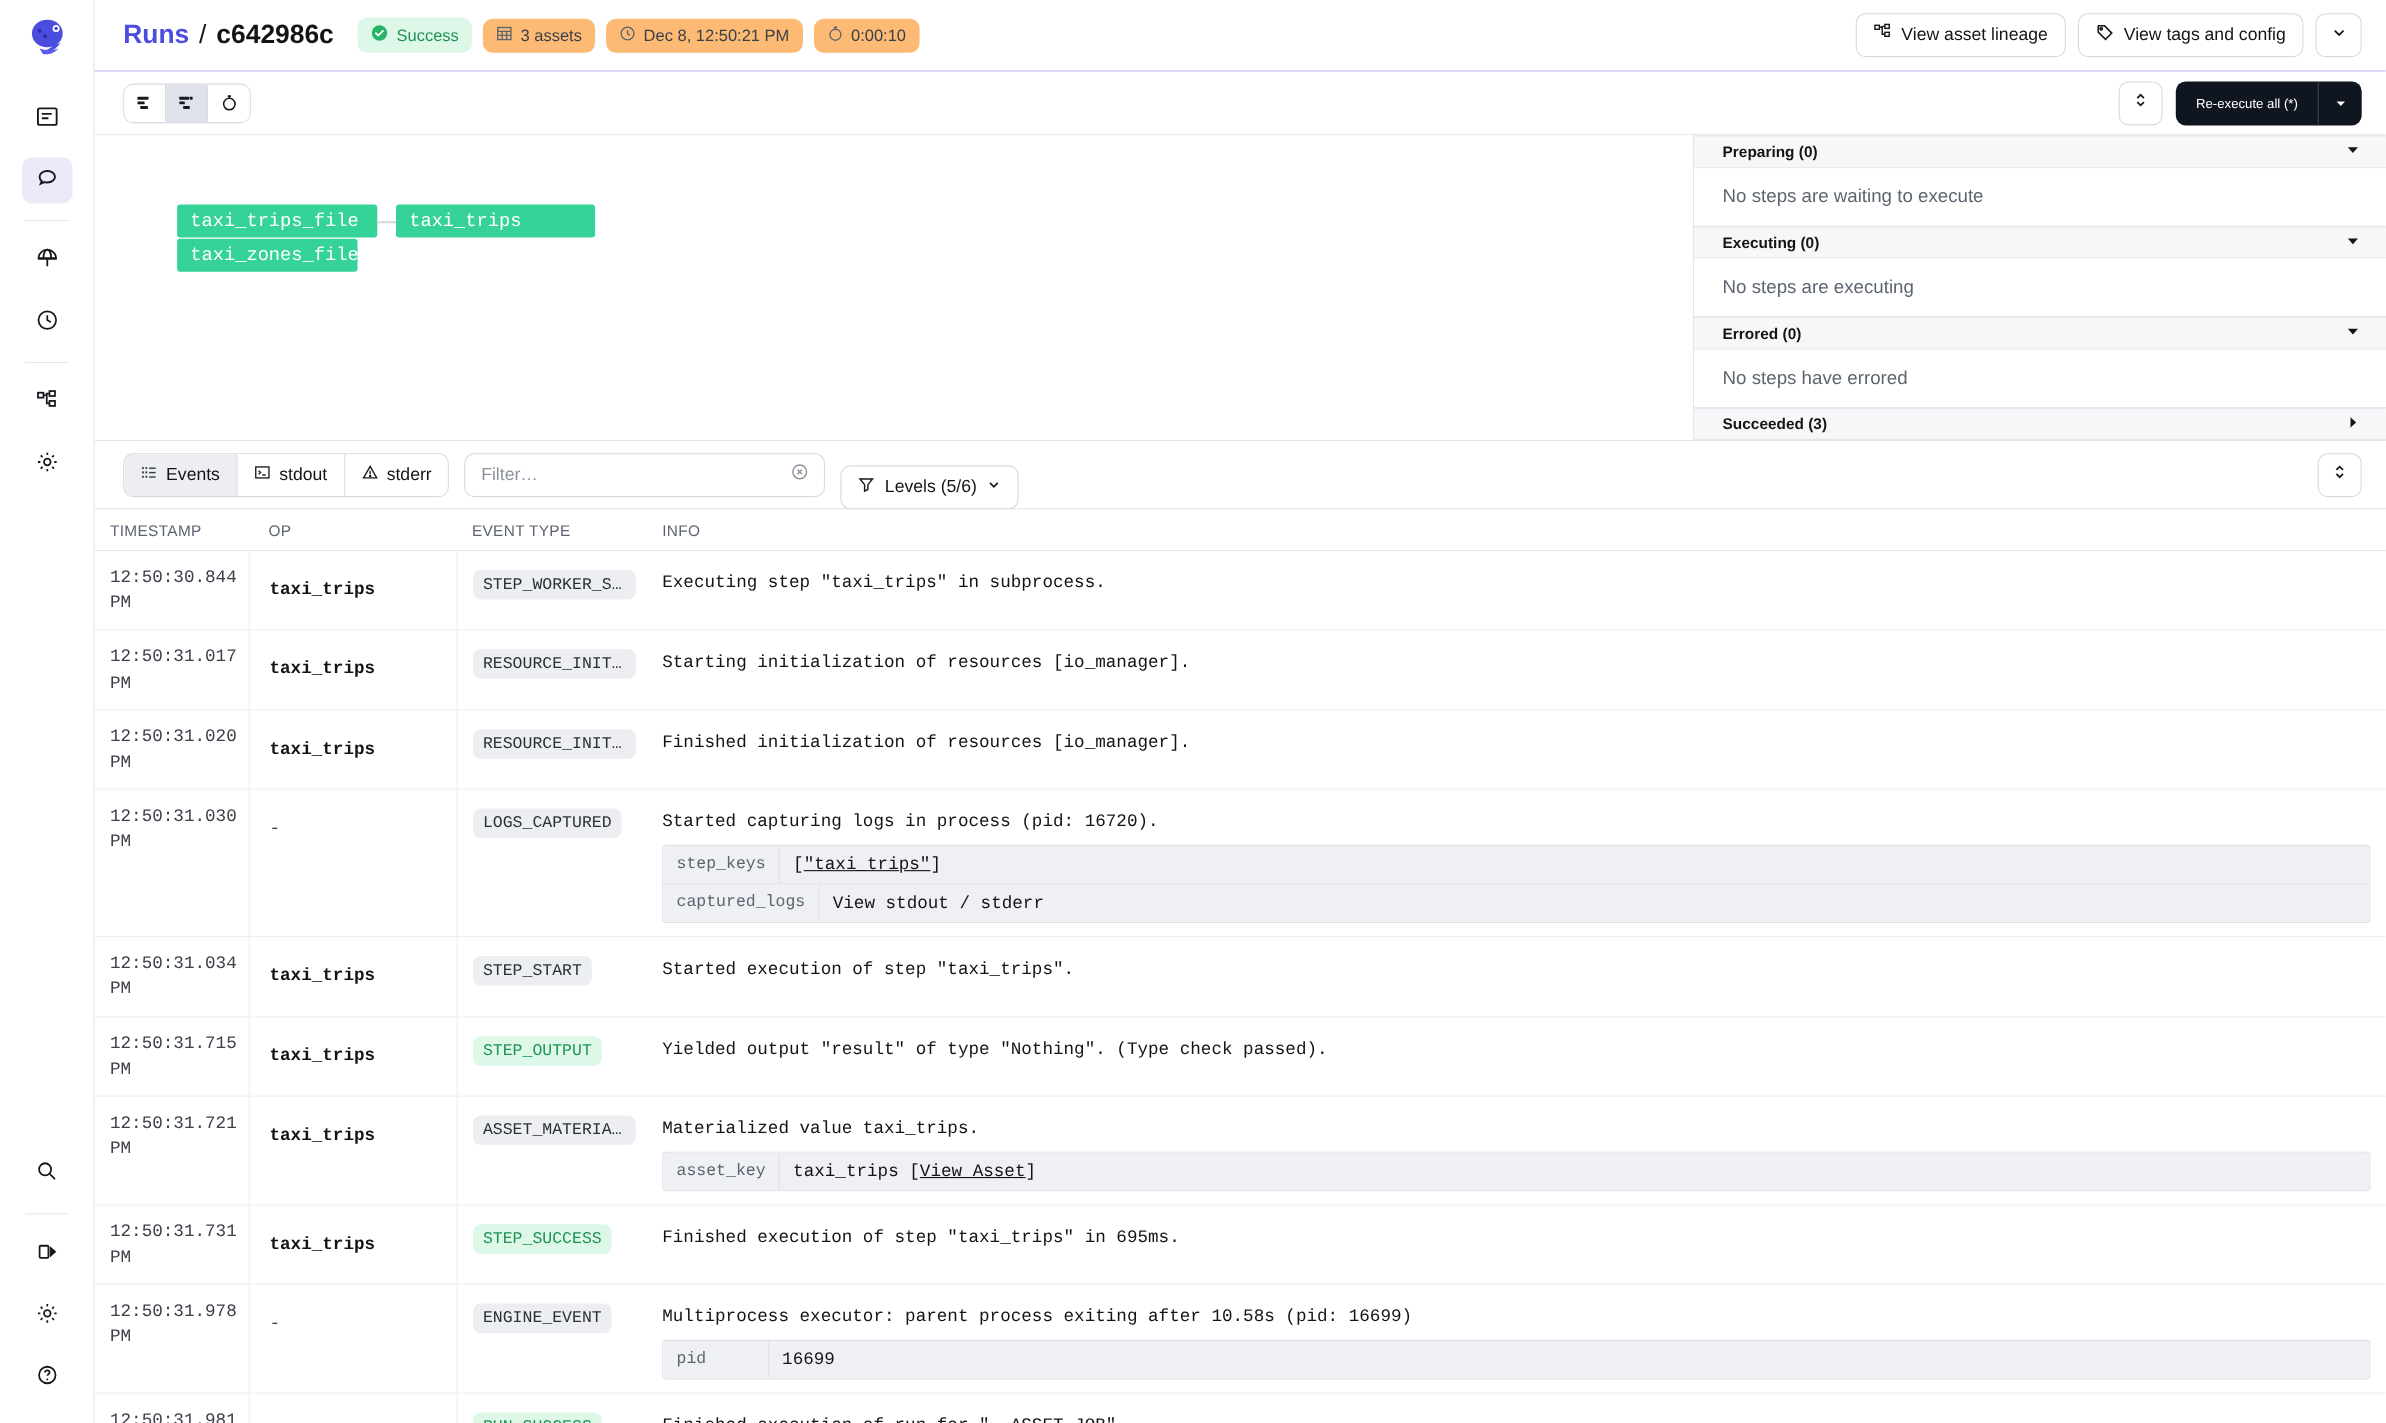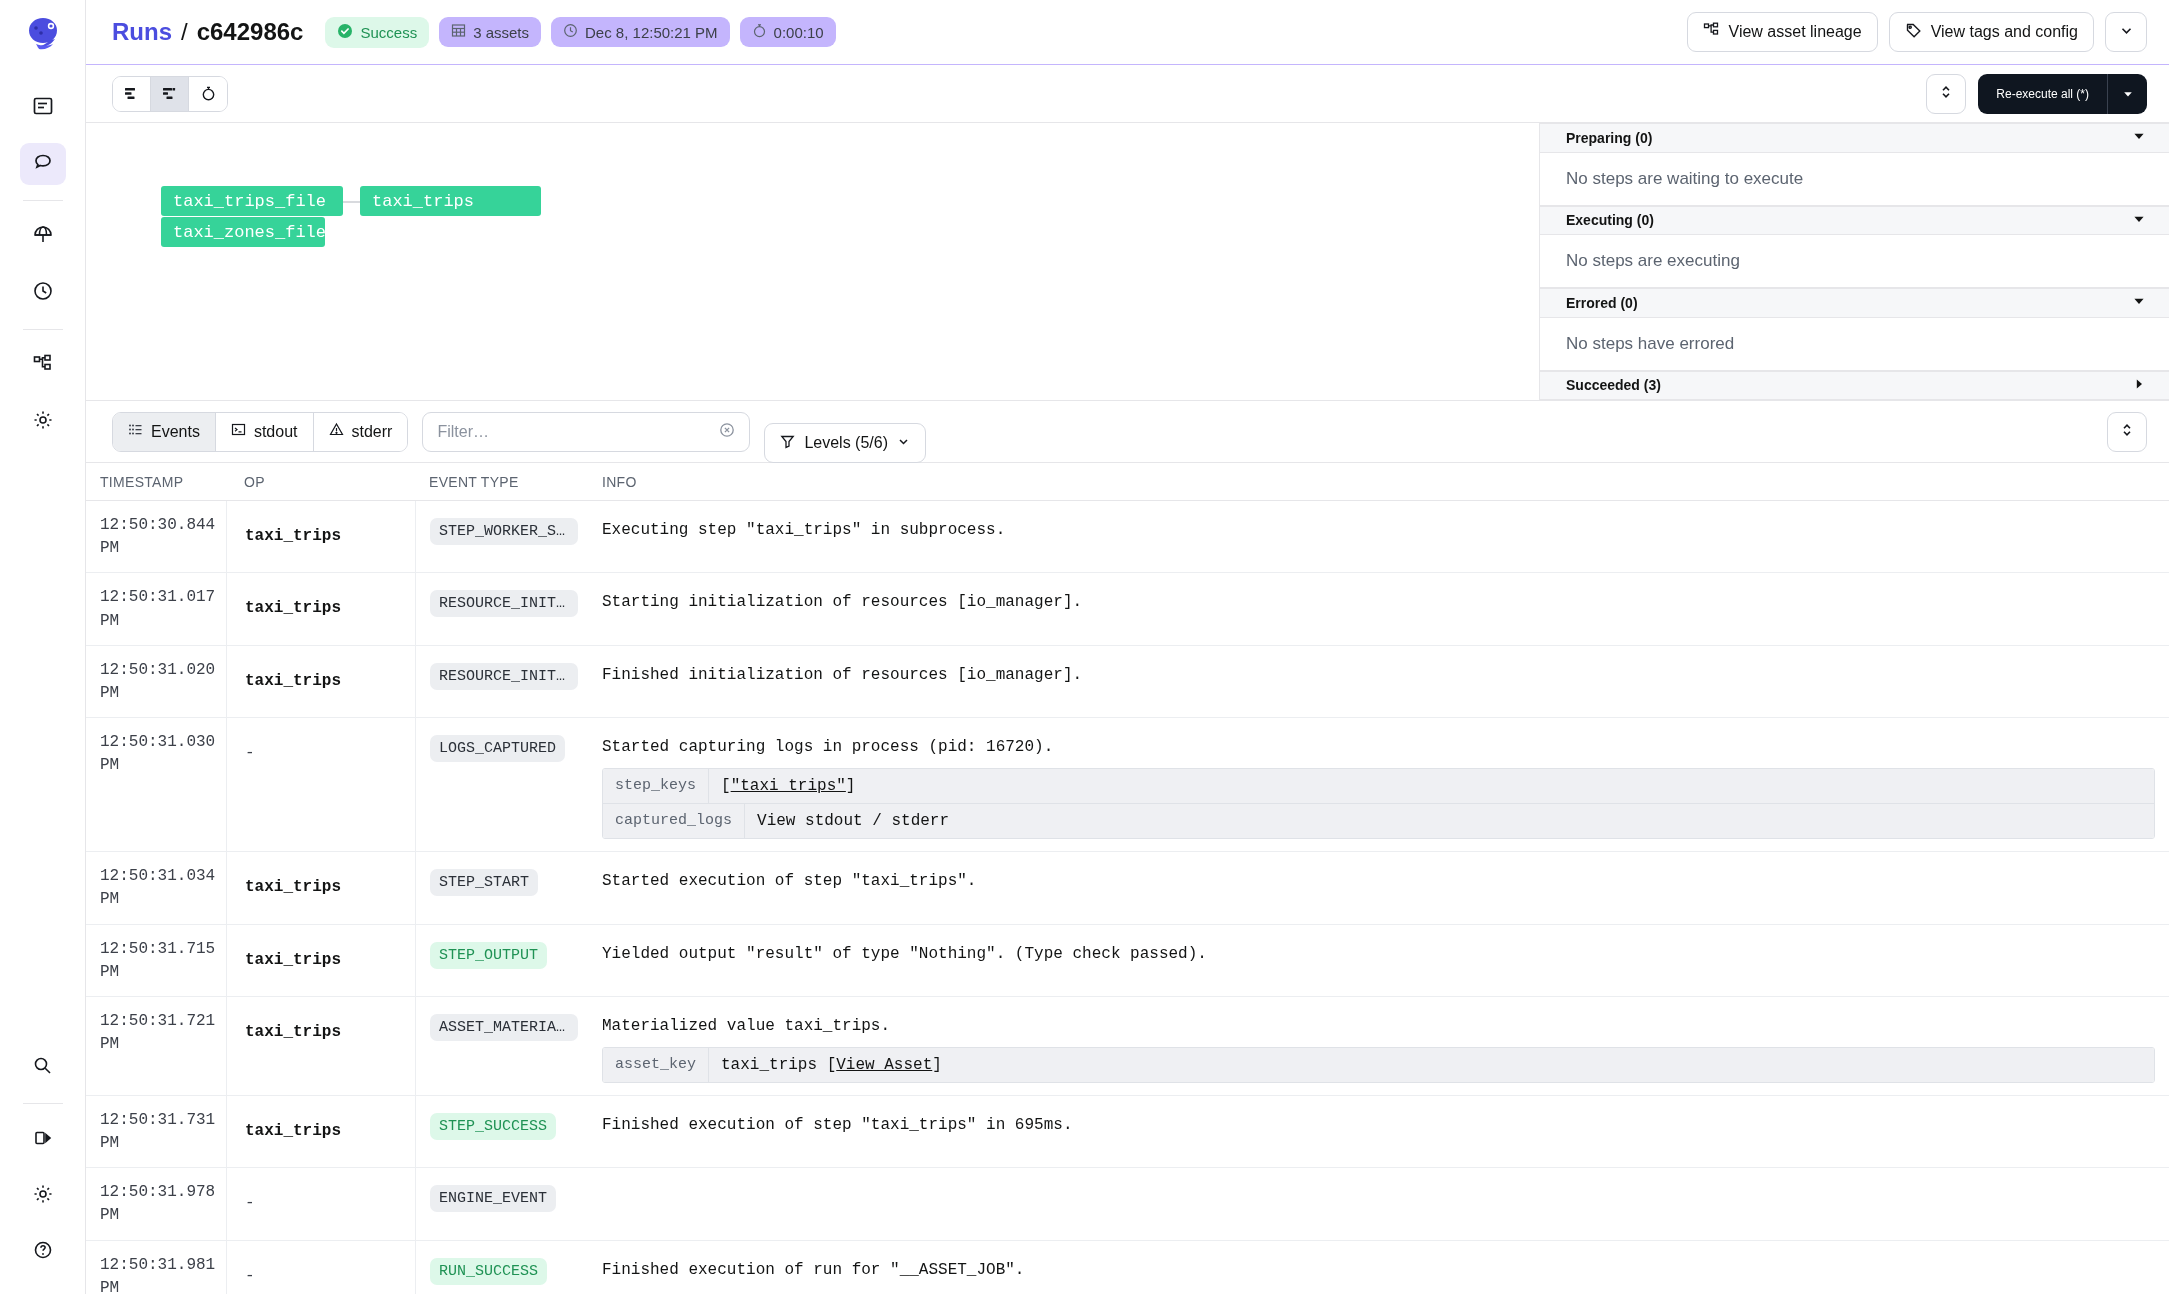--- a/index.html
+++ b/index.html
@@ -41,21 +41,21 @@
     display: flex; align-items: center;
     padding: 0 22px 0 26px;
   }
   .crumbs { display: flex; align-items: baseline; font-size: 24px; font-weight: 700; }
   .crumb-link { color: #4b4ddf; cursor: pointer; }
   .crumb-sep { color: #131414; margin: 0 9px; font-weight: 400; }
   .crumb-current { color: #131414; }
   .chips { display: flex; align-items: center; gap: 10px; margin-left: 22px; }
   .chip {
     display: inline-flex; align-items: center; gap: 7px;
-    background: #c4b5fd; border-radius: 9px;
+    background: #fdba74; border-radius: 9px;
     padding: 6px 12px; font-size: 15px; color: #3c4049; white-space: nowrap;
   }
   .chip.success { background: #ddf8e9; color: #1f9254; }
   .hdr-spacer { flex: 1 1 auto; }
   .hdr-actions { display: flex; align-items: center; gap: 11px; }
   .btn {
     display: inline-flex; align-items: center; gap: 9px;
     border: 1px solid #d6d9e0; background: #fff; border-radius: 9px;
     height: 40px; padding: 0 15px; font-size: 16px; color: #131414; cursor: pointer;
     font-family: inherit; white-space: nowrap;
@@ -704,20 +704,29 @@
               </div>
             </div>
             <div class="row">
               <div class="c-ts">
                 <div class="ts">12:50:31.978<br>PM</div>
               </div>
               <div class="c-op">
                 <span class="op dash">-</span>
               </div>
               <div class="c-et"><span class="badge">ENGINE_EVENT</span></div>
+              <div class="c-info">
+                <div class="info-text">Multiprocess executor: parent process exiting after 10.58s (pid: 16699)</div>
+                <div class="meta-table">
+                  <div class="meta-row">
+                    <div class="meta-k">pid</div>
+                    <div class="meta-v">16699</div>
+                  </div>
+                </div>
+              </div>
             </div>
             <div class="row">
               <div class="c-ts">
                 <div class="ts">12:50:31.981<br>PM</div>
               </div>
               <div class="c-op">
                 <span class="op dash">-</span>
               </div>
               <div class="c-et"><span class="badge green">RUN_SUCCESS</span></div>
               <div class="c-info">

